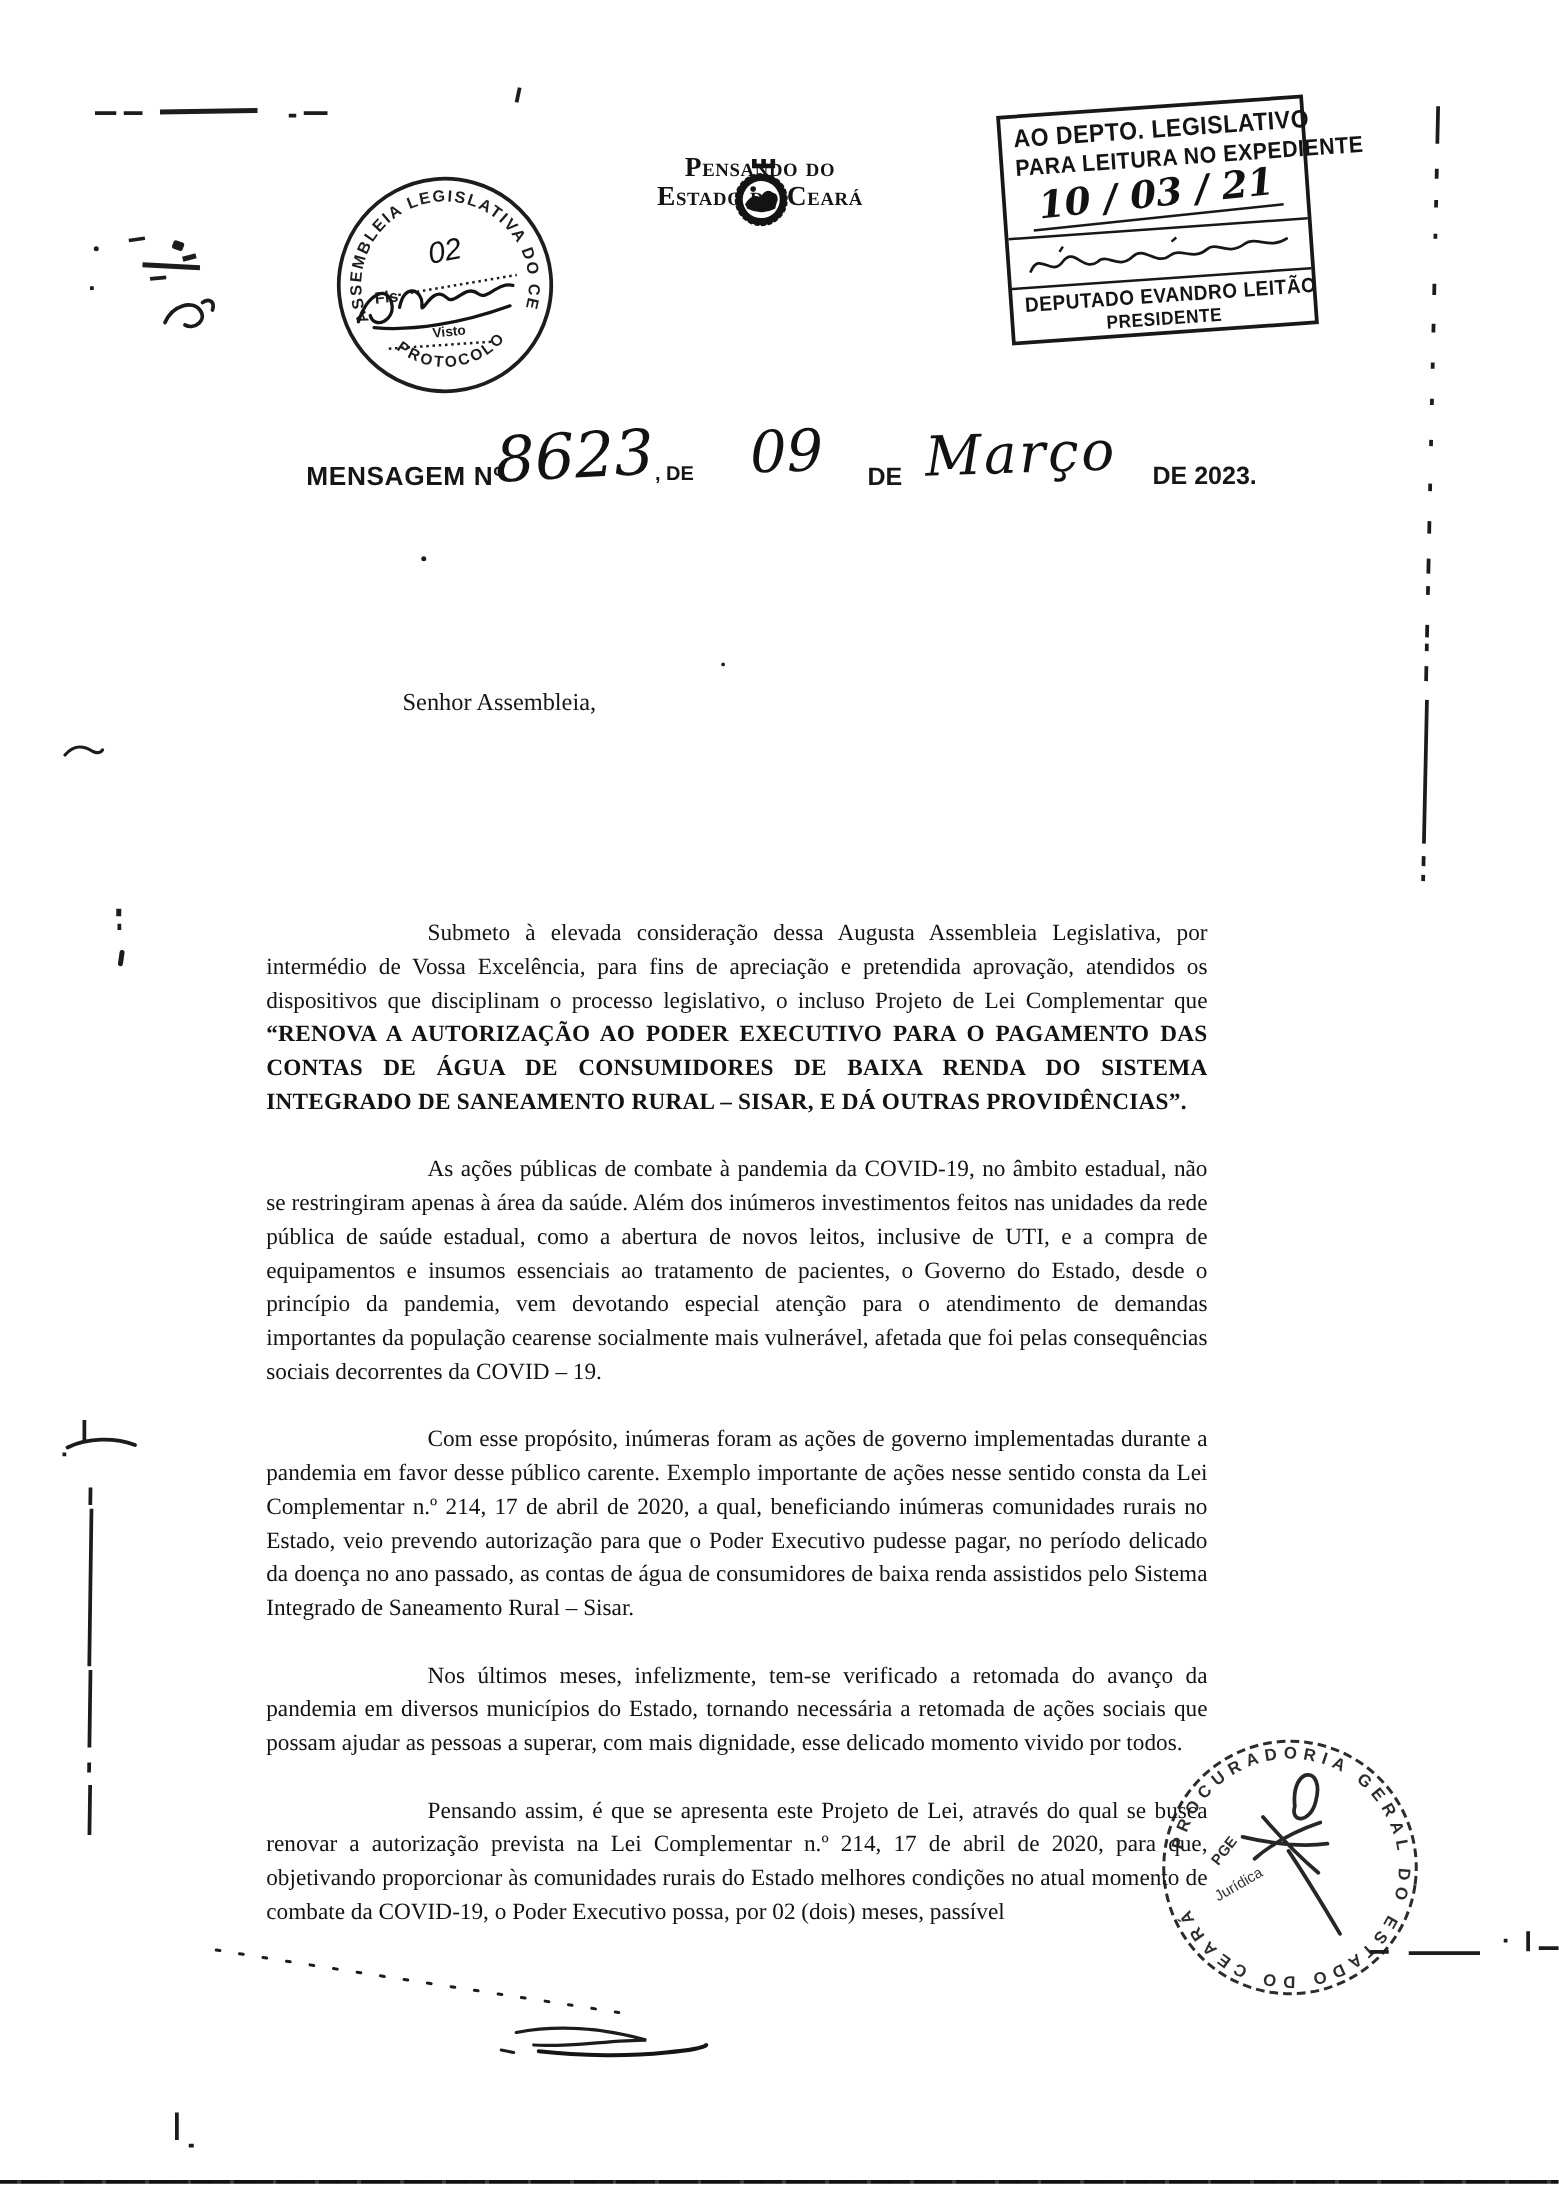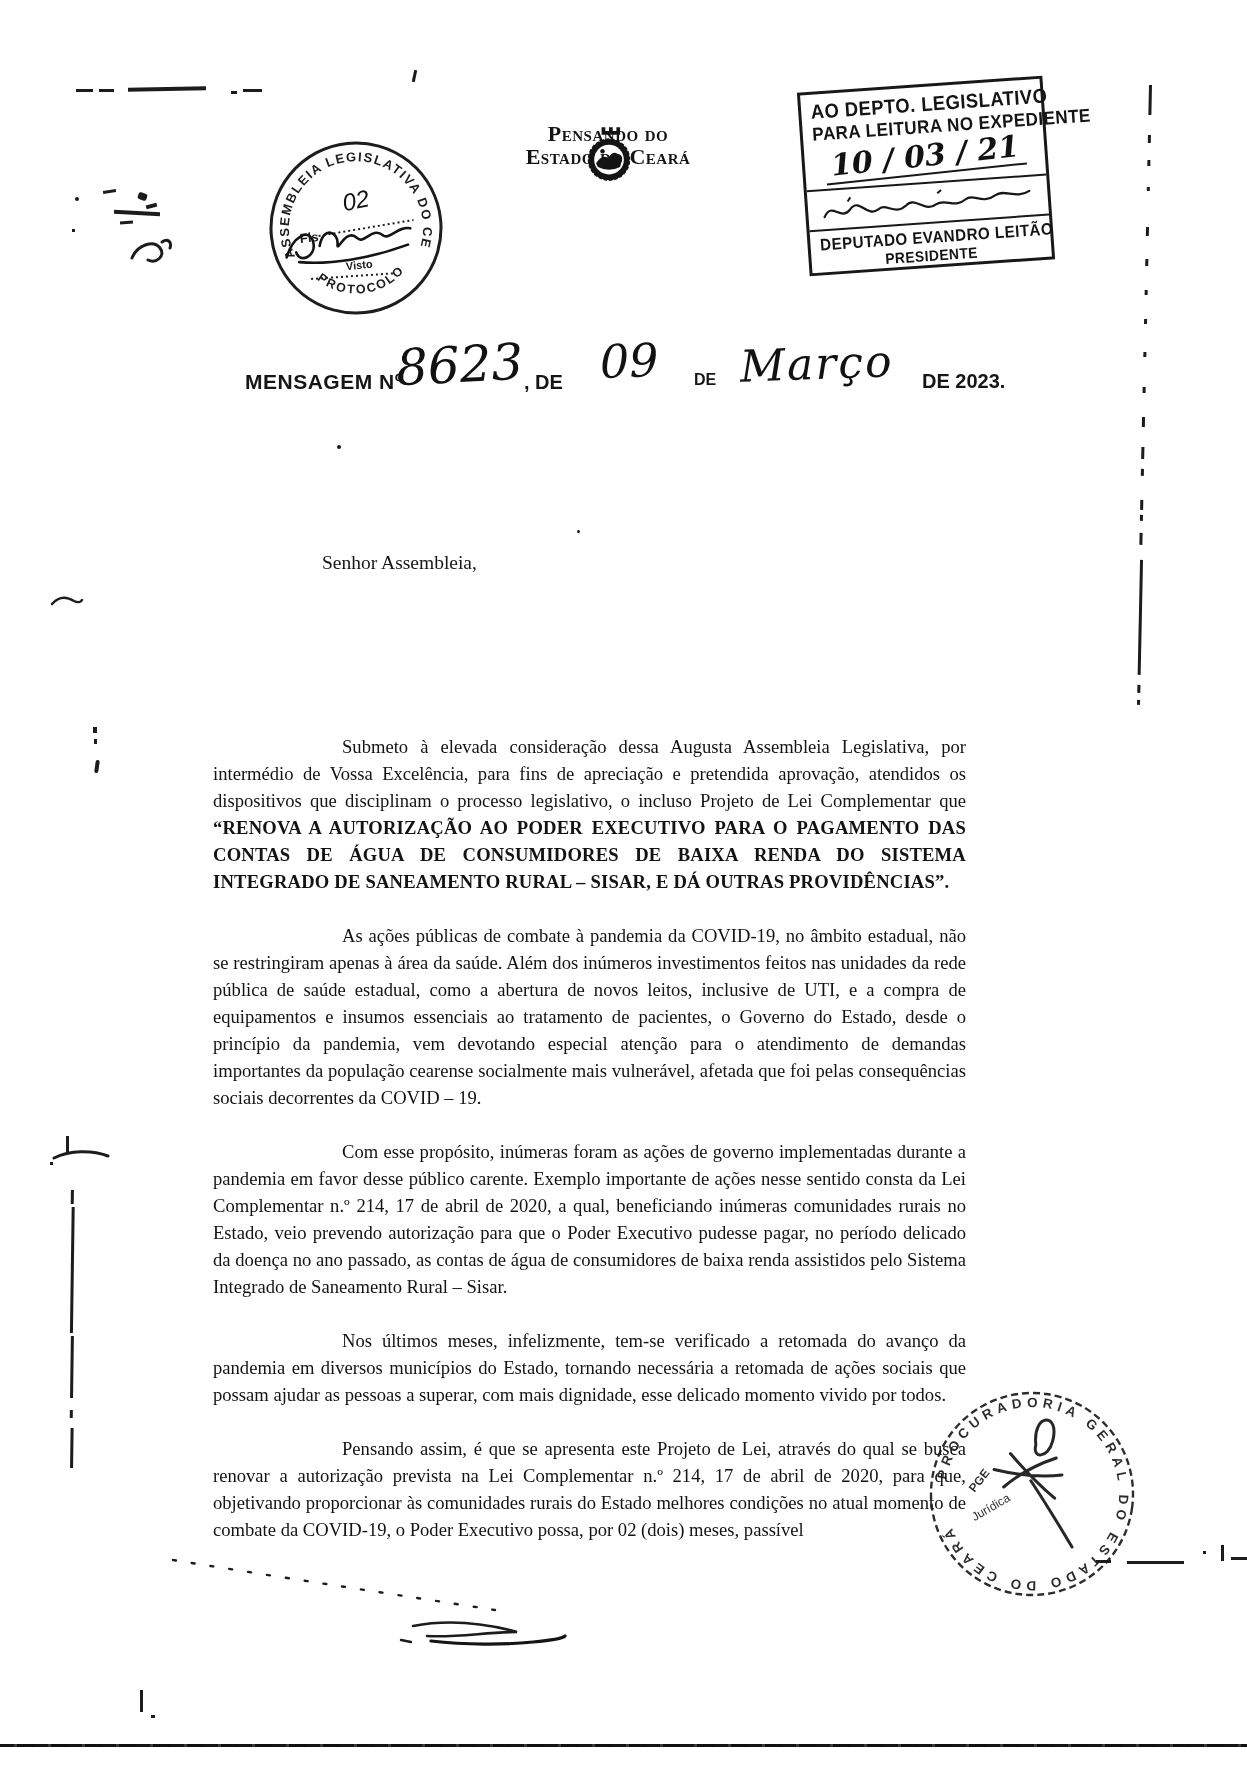--- a/index.html
+++ b/index.html
@@ -140,23 +140,23 @@
       <path d="M6,24 C14,8 22,30 32,18 C42,6 48,28 60,20 C68,13 76,28 88,18 C98,9 106,27 118,19 C128,13 136,25 148,16 C156,10 164,23 178,14 C188,8 198,20 212,12" fill="none" stroke="#171717" stroke-width="2.2" stroke-linecap="round"></path>
       <path d="M30,10 l3,-4 M120,8 l4,-3" stroke="#171717" stroke-width="2"></path>
     </svg>
   </div>
   <div class="row stamp-line" style="margin-top:4px;font-size:16.5px;">DEPUTADO EVANDRO LEITÃO</div>
   <div class="row stamp-line" style="font-size:15px;">PRESIDENTE</div>
 </div>
 
 <div class="abs serifb" style="left:245px;top:370px;font-size:21px;letter-spacing:.5px;">MENSAGEM Nº</div>
 <div class="abs hand" style="left:396px;top:336px;font-size:50px;transform:rotate(-3deg);">8623</div>
-<div class="abs serifb" style="left:524px;top:371px;font-size:20px;">, DE</div>
+<div class="abs serifb" style="left:524px;top:371px;font-size:16px;">, DE</div>
 <div class="abs hand" style="left:600px;top:334px;font-size:46px;transform:rotate(-2deg);">09</div>
-<div class="abs serifb" style="left:694px;top:371px;font-size:16px;">DE</div>
+<div class="abs serifb" style="left:694px;top:371px;font-size:20px;">DE</div>
 <div class="abs hand" style="left:740px;top:338px;font-size:44px;transform:rotate(-2deg);letter-spacing:2px;">Março</div>
 <div class="abs serifb" style="left:922px;top:370px;font-size:20px;">DE 2023.</div>
 
 <div class="abs" style="left:322px;top:552px;font-size:19.5px;">Senhor Assembleia,</div>
 
 <div id="body-col">
     <p><span>Submeto à elevada consideração dessa Augusta Assembleia Legislativa, por intermédio de Vossa Excelência, para fins de apreciação e pretendida aprovação, atendidos os dispositivos que disciplinam o processo legislativo, o incluso Projeto de Lei Complementar que </span><span class="b">“RENOVA A AUTORIZAÇÃO AO PODER EXECUTIVO PARA O PAGAMENTO DAS CONTAS DE ÁGUA DE CONSUMIDORES DE BAIXA RENDA DO SISTEMA INTEGRADO DE SANEAMENTO RURAL – SISAR, E DÁ OUTRAS PROVIDÊNCIAS”.</span></p>
     <p><span>As ações públicas de combate à pandemia da COVID-19, no âmbito estadual, não se restringiram apenas à área da saúde. Além dos inúmeros investimentos feitos nas unidades da rede pública de saúde estadual, como a abertura de novos leitos, inclusive de UTI, e a compra de equipamentos e insumos essenciais ao tratamento de pacientes, o Governo do Estado, desde o princípio da pandemia, vem devotando especial atenção para o atendimento de demandas importantes da população cearense socialmente mais vulnerável, afetada que foi pelas consequências sociais decorrentes da COVID – 19.</span></p>
     <p><span>Com esse propósito, inúmeras foram as ações de governo implementadas durante a pandemia em favor desse público carente. Exemplo importante de ações nesse sentido consta da Lei Complementar n.º 214, 17 de abril de 2020, a qual, beneficiando inúmeras comunidades rurais no Estado, veio prevendo autorização para que o Poder Executivo pudesse pagar, no período delicado da doença no ano passado, as contas de água de consumidores de baixa renda assistidos pelo Sistema Integrado de Saneamento Rural – Sisar.</span></p>
     <p><span>Nos últimos meses, infelizmente, tem-se verificado a retomada do avanço da pandemia em diversos municípios do Estado, tornando necessária a retomada de ações sociais que possam ajudar as pessoas a superar, com mais dignidade, esse delicado momento vivido por todos.</span></p>

